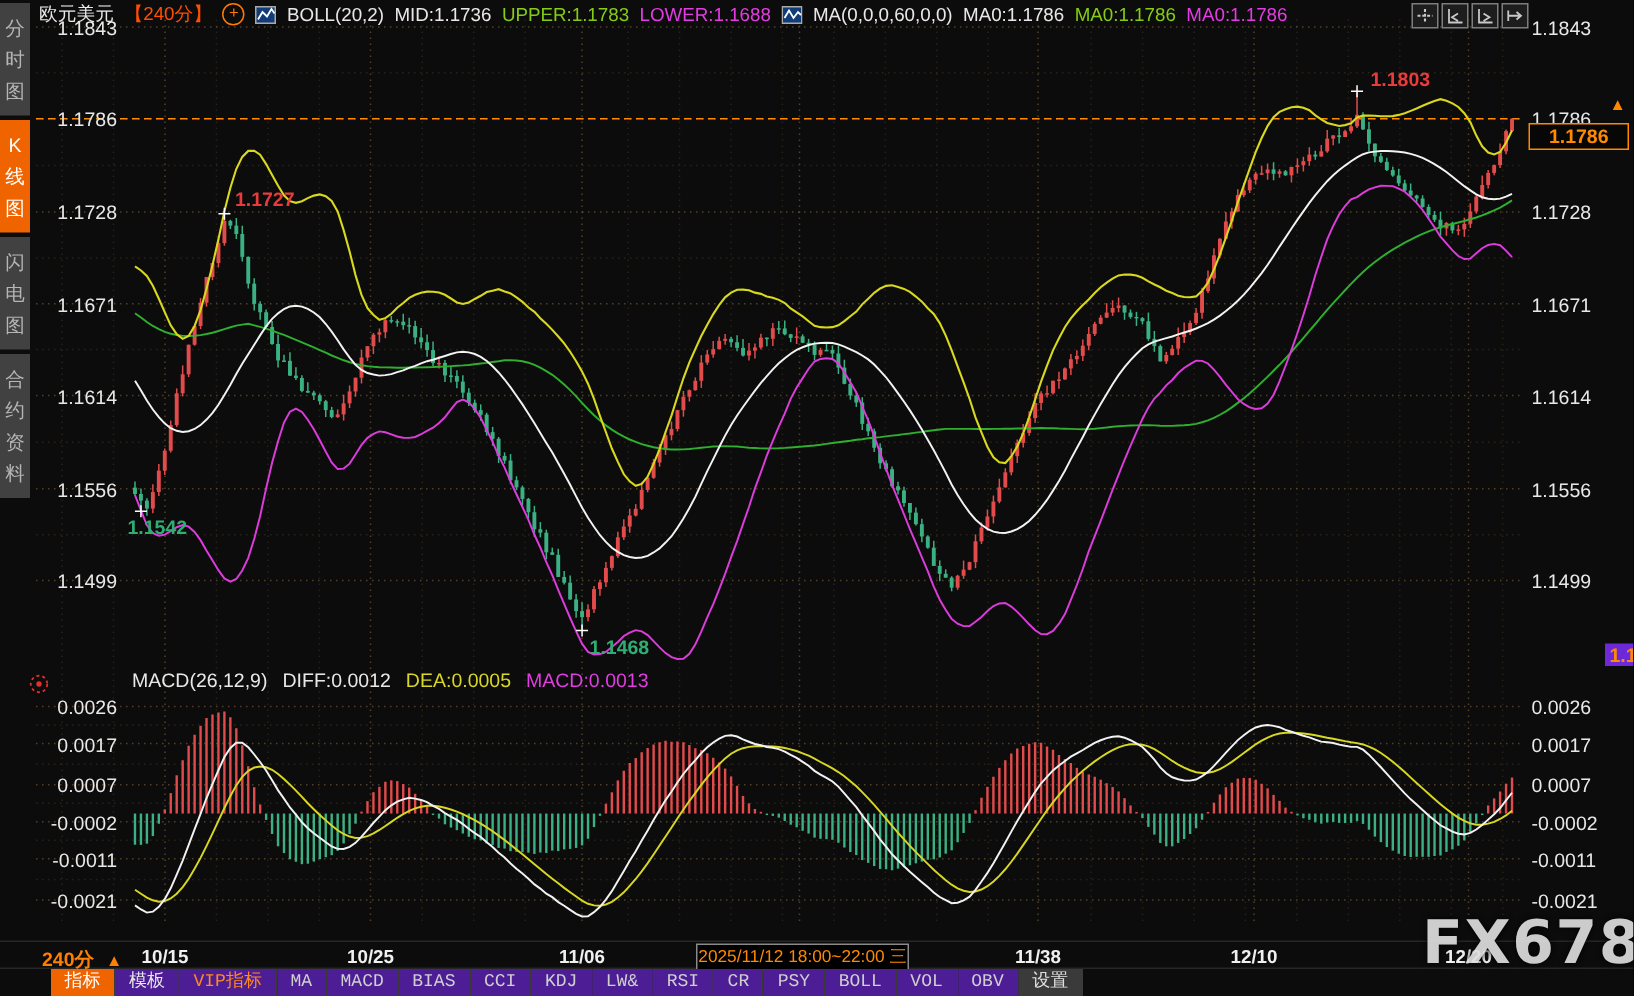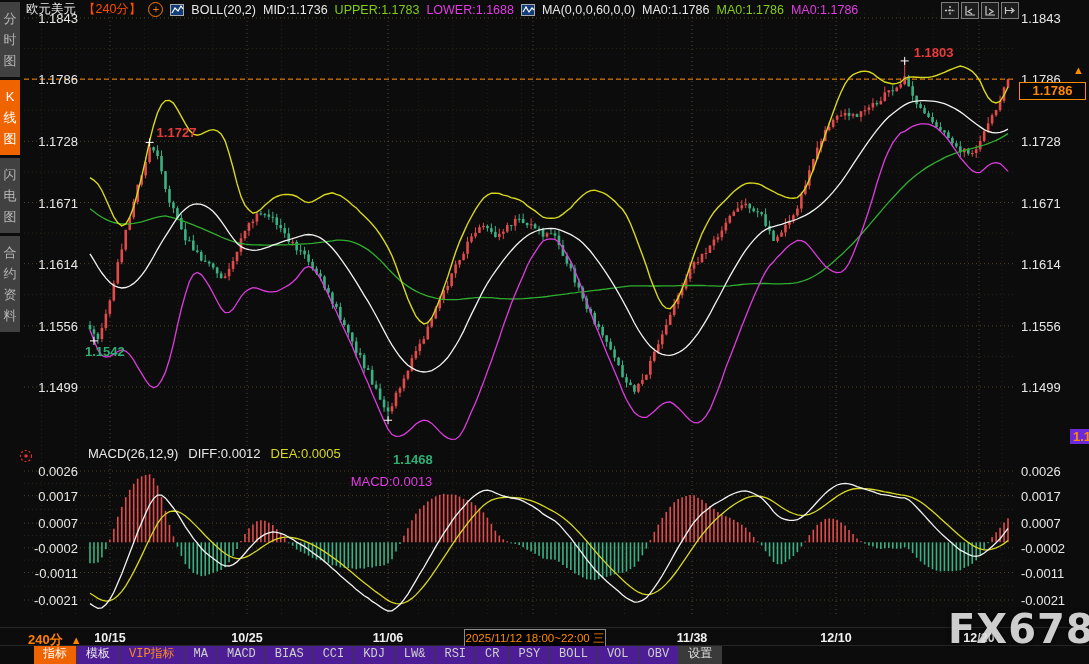--- a/index.html
+++ b/index.html
@@ -28,21 +28,21 @@
   .alab.rt{text-align:right;width:58px;}
   .alab.date{font-weight:700;color:#f0f0f0;font-size:12.5px;text-align:center;width:64px;}
   .alab.ann{font-weight:700;font-size:13px;}
   .alab.ann.high{color:#e83c3c;} .alab.ann.low{color:#2fae74;}
   .ptag{position:absolute;left:1019px;width:65px;height:16px;border:1px solid #ff8a00;background:#070707;
         color:#ff8a00;font-size:13px;font-weight:700;text-align:center;line-height:16px;z-index:6;}
   .parrow{position:absolute;left:1073px;color:#ff8a00;font-size:11px;z-index:6;}
   .ltag{position:absolute;left:1070px;background:#6d28d9;color:#ff8a00;font-size:13px;font-weight:700;
         padding:0 3px;z-index:6;}
   .macd-hdr{position:absolute;left:88px;top:446px;display:flex;gap:10px;font-size:13px;white-space:nowrap;z-index:4;}
-  .macd-hdr .w{color:#e8e8e8;} .macd-hdr .y{color:#d8d823;} .macd-hdr .m{color:#e23ce2;margin-top:28px;}
+  .macd-hdr .w{color:#e8e8e8;} .macd-hdr .y{color:#d8d823;} .macd-hdr .m{color:#e23ce2;}
   .target-ico{position:absolute;left:18px;top:448px;z-index:4;}
   .datebox{position:absolute;left:464px;top:629px;width:140px;height:16px;border:1px solid #8a8a8a;
            background:#000;color:#ff8a00;font-size:11.5px;line-height:16px;text-align:center;z-index:5;}
   .pbar{position:absolute;left:28px;top:631px;color:#ff8000;font-size:13px;font-weight:700;z-index:5;cursor:pointer;}
   .pbar .tri{margin-left:8px;font-size:11px;}
   
   .toolbar{position:absolute;left:22px;top:646px;height:18px;display:flex;z-index:5;
            font-family:"Liberation Mono",monospace;font-size:12px;margin-left:12px;}
   .titem{height:18px;line-height:17px;padding:0 9px;color:#cfcfcf;border-right:1px solid #3a3a3a;
          background:#4c1d95;cursor:pointer;white-space:nowrap;}
@@ -931,21 +931,21 @@
       <div class="titem ">PSY</div>
       <div class="titem ">BOLL</div>
       <div class="titem ">VOL</div>
       <div class="titem ">OBV</div>
       <div class="titem settings">设置</div>
     </div>
 
   <div id="overlays">
       <div class="alab ann low" style="left: 84.9612px; top: 343.875px;">1.1542</div>
       <div class="alab ann high" style="left: 156.599px; top: 125.43px;">1.1727</div>
-      <div class="alab ann low" style="left: 393.047px; top: 424.253px; margin-top: 28px;">1.1468</div>
+      <div class="alab ann low" style="left: 393.047px; top: 424.253px;">1.1468</div>
       <div class="alab ann high" style="left: 913.685px; top: 44.907px;">1.1803</div>
       <div class="alab rt" style="left: 20px; top: 11px;">1.1843</div>
       <div class="alab " style="left: 1021px; top: 11px;">1.1843</div>
       <div class="alab rt" style="left: 20px; top: 72.1424px;">1.1786</div>
       <div class="alab " style="left: 1021px; top: 72.1424px;">1.1786</div>
       <div class="alab rt" style="left: 20px; top: 134.358px;">1.1728</div>
       <div class="alab " style="left: 1021px; top: 134.358px;">1.1728</div>
       <div class="alab rt" style="left: 20px; top: 195.5px;">1.1671</div>
       <div class="alab " style="left: 1021px; top: 195.5px;">1.1671</div>
       <div class="alab rt" style="left: 20px; top: 256.642px;">1.1614</div>

